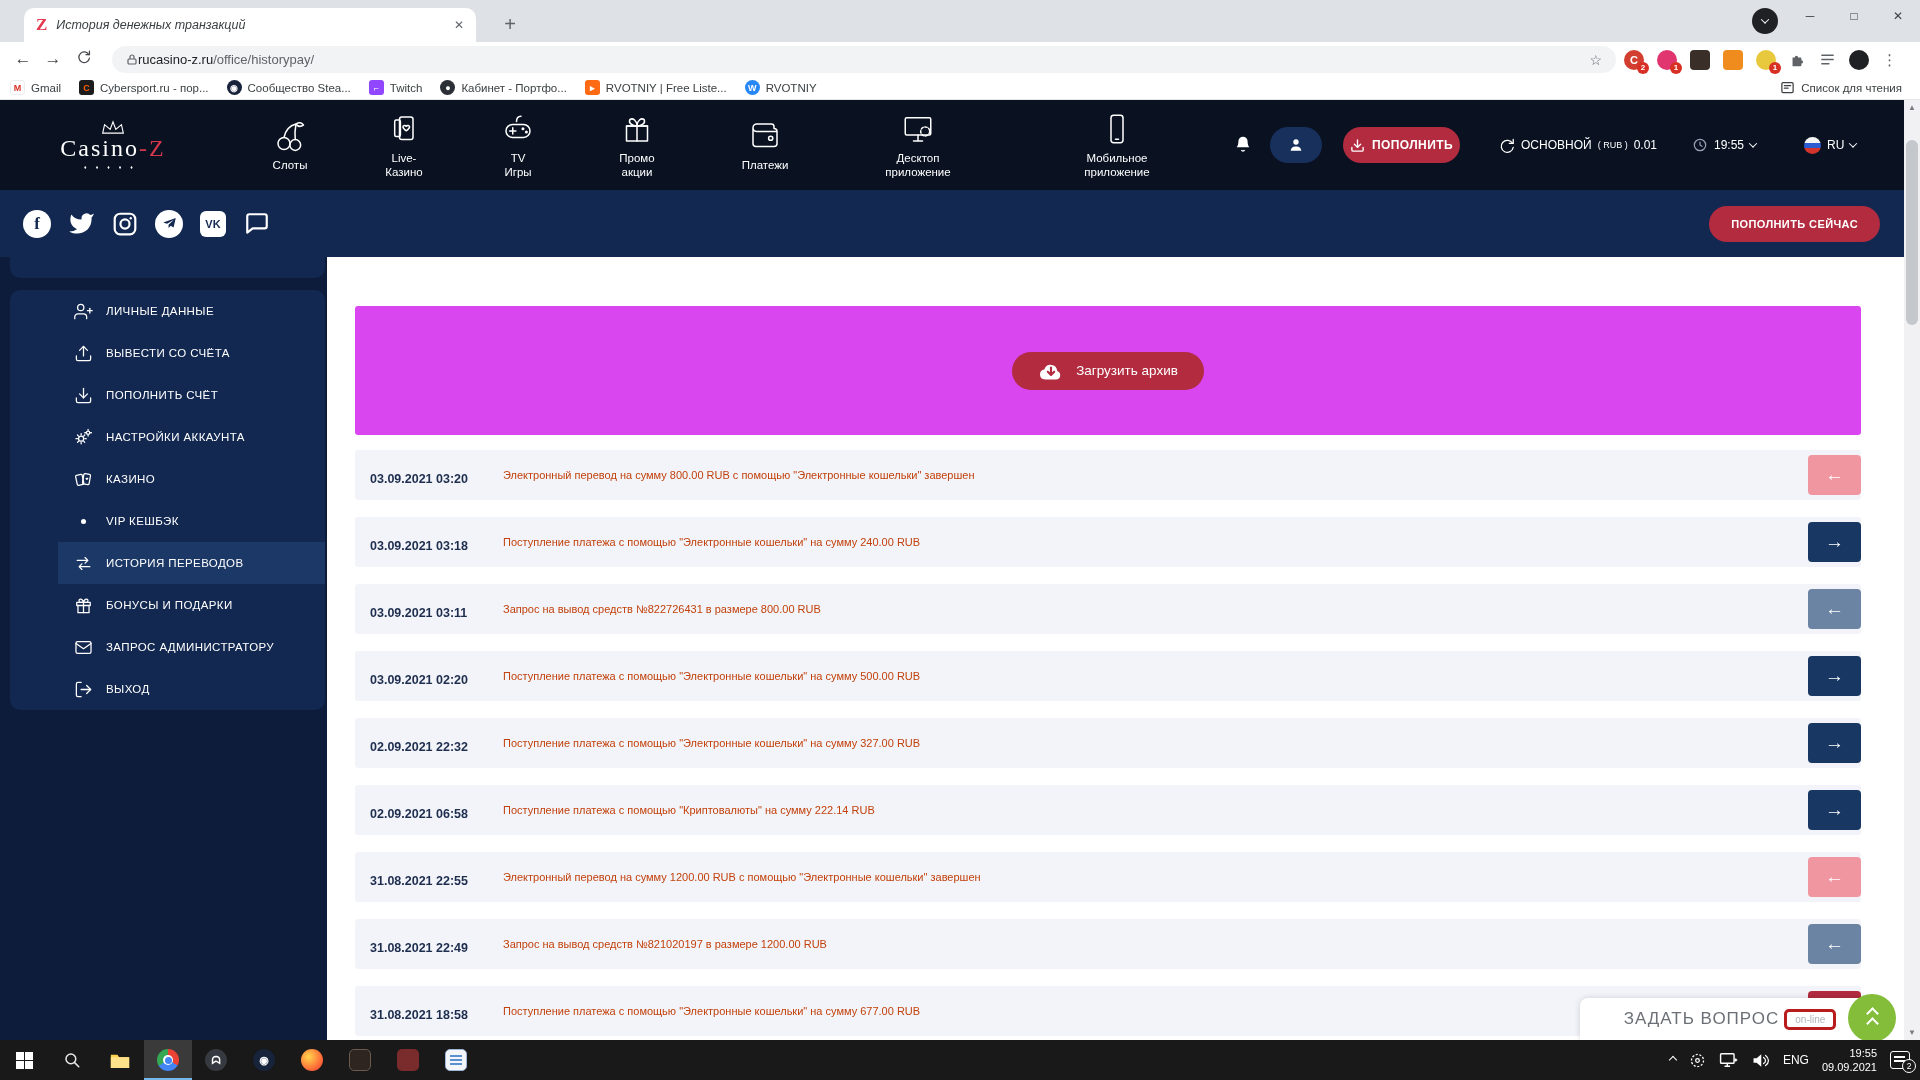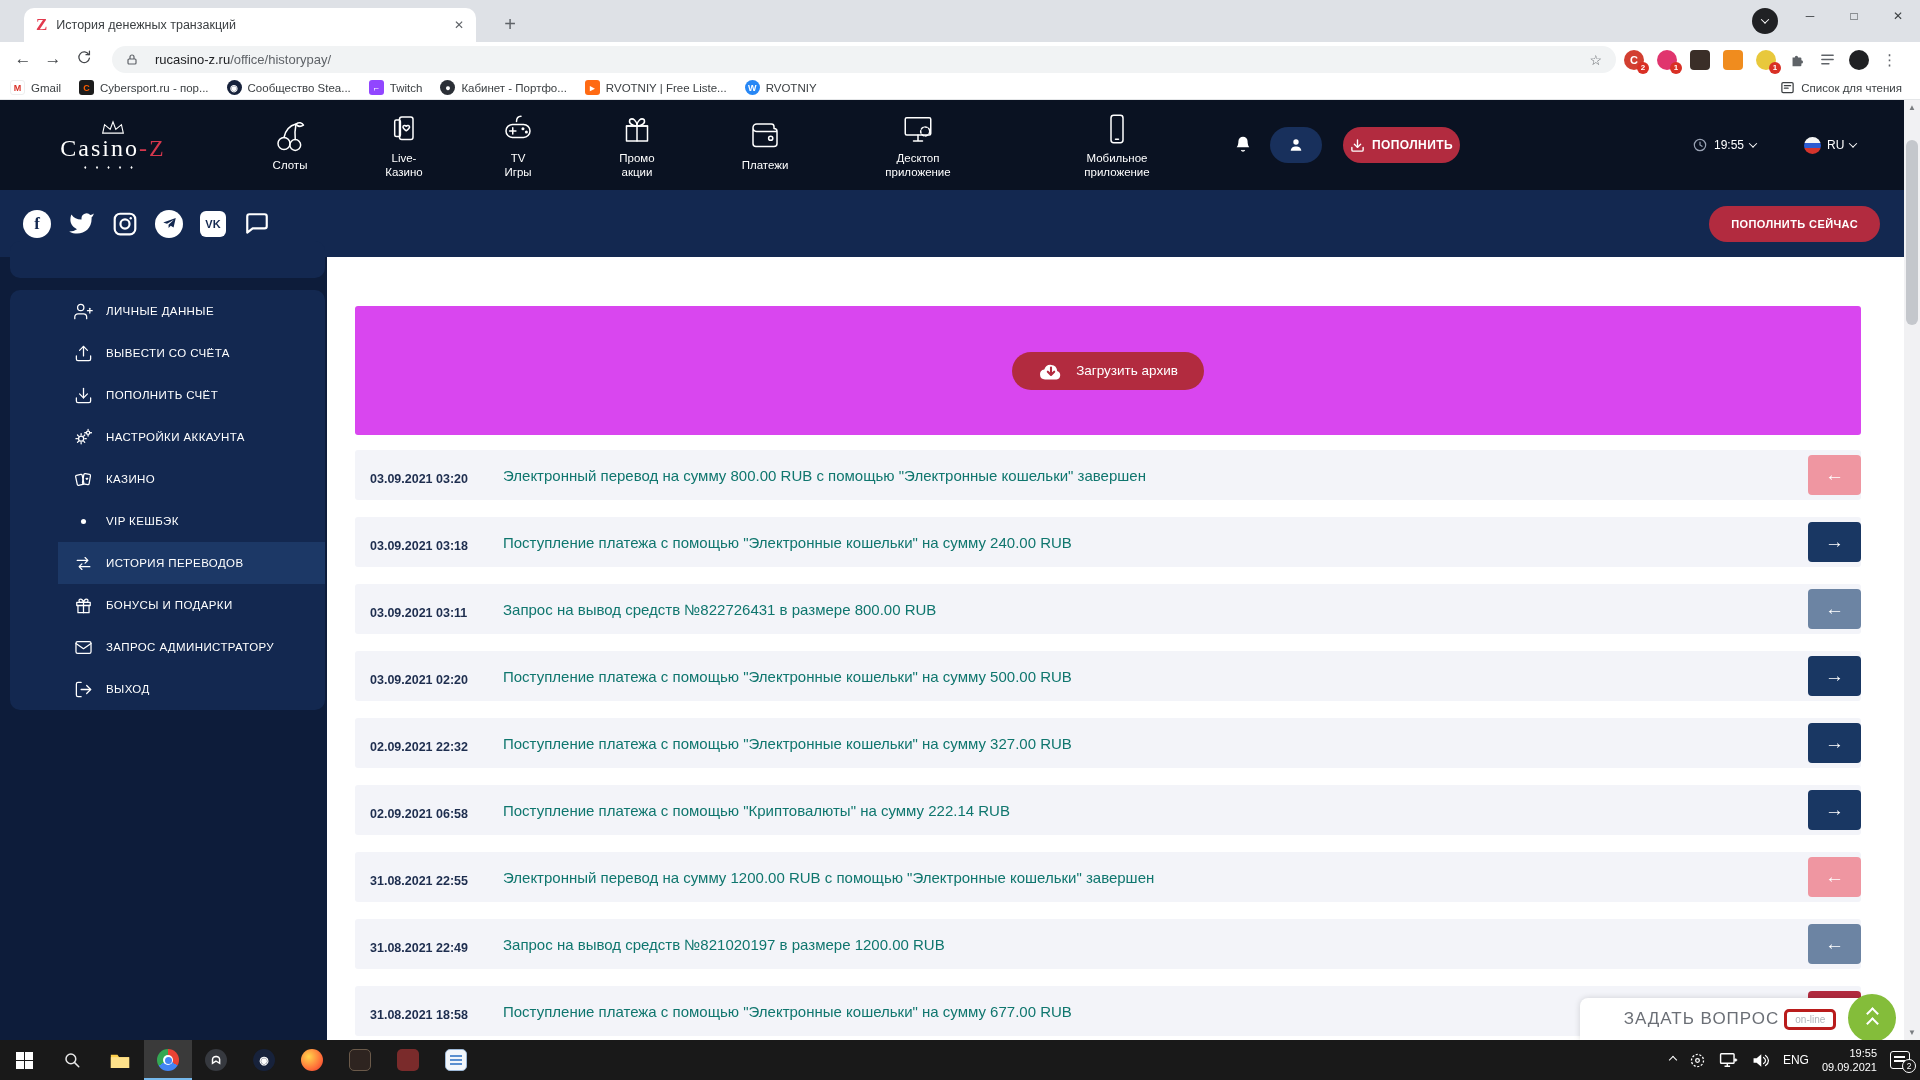--- a/index.html
+++ b/index.html
@@ -3,29 +3,29 @@
 <meta charset="utf-8">
 <style>
   * { margin:0; padding:0; box-sizing:border-box; }
   body { font-family:"Liberation Sans", sans-serif; background:#000; }
   #screen { position:relative; width:1920px; height:1080px; overflow:hidden; background:#fff; font-family:"Liberation Sans", sans-serif; }
 
   
   .titlebar { position:absolute; left:0; top:0; width:1920px; height:42px; background:#dee1e6; }
   .tab { position:absolute; left:24px; top:8px; width:452px; height:34px; background:#fff; border-radius:10px 10px 0 0; display:flex; align-items:center; padding:0 12px; gap:9px; }
   .favicon-z { font-family:"Liberation Serif", serif; font-weight:bold; color:#e23a4e; font-size:17px; }
-  .tab-title { flex:1; font-size:12.5px; color:#3c4043; white-space:nowrap; overflow:hidden; text-overflow:ellipsis; }
+  .tab-title { flex:1; font-size:12.5px; color:#3c4043; white-space:nowrap; overflow:hidden; text-overflow:ellipsis;font-style:italic; }
   .tab-close { color:#5f6368; font-size:12px; cursor:pointer; }
   .newtab { position:absolute; left:496px; top:10px; width:28px; height:28px; color:#5f6368; font-size:20px; display:flex; align-items:center; justify-content:center; }
   .media-btn { position:absolute; left:1752px; top:8px; width:26px; height:26px; border-radius:50%; background:#202124; display:flex; align-items:center; justify-content:center; }
   .winbtn { position:absolute; top:0; width:44px; height:32px; display:flex; align-items:center; justify-content:center; font-size:12px; color:#3c4043; }
   .chev { display:inline-block; width:6px; height:6px; border-right:1.6px solid currentColor; border-bottom:1.6px solid currentColor; transform:rotate(45deg) translate(-1px,-1px); }
   .toolbar { position:absolute; left:0; top:42px; width:1920px; height:34px; background:#fff; display:flex; align-items:center; }
   .navarrow { width:30px; text-align:center; font-size:17px; color:#44474b; }
-  .addressbar { position:absolute; left:112px; top:46px; width:1504px; height:27px; background:#f1f3f4; border-radius:14px; display:flex; align-items:center; padding:0 14px; gap:17px; }
+  .addressbar { position:absolute; left:112px; top:46px; width:1504px; height:27px; background:#f1f3f4; border-radius:14px; display:flex; align-items:center; padding:0 14px; gap:0; }
   .url { font-size:13px; color:#202124; }
   .url .path { color:#5f6368; }
   .addr-star { margin-left:auto; font-size:14px; color:#5f6368; }
   .extrow { position:absolute; left:1624px; top:46px; height:27px; display:flex; align-items:center; gap:13px; }
   .extic { position:relative; width:20px; height:20px; border-radius:50%; display:flex; align-items:center; justify-content:center; font-size:11px; font-weight:bold; color:#fff; }
   .badge { position:absolute; right:-5px; bottom:-4px; min-width:12px; height:12px; border-radius:6px; background:#d93025; color:#fff; font-size:8px; font-weight:bold; display:flex; align-items:center; justify-content:center; padding:0 2px; }
   .bookmarksbar { position:absolute; left:0; top:76px; width:1920px; height:24px; background:#fff; border-bottom:1px solid #e4e6e8; display:flex; align-items:center; padding:0 10px; gap:18px; font-size:11.5px; color:#3c4043; }
   .bm { display:flex; align-items:center; gap:6px; white-space:nowrap; }
   .bmic { width:15px; height:15px; border-radius:3px; display:flex; align-items:center; justify-content:center; font-size:9px; font-weight:bold; color:#fff; }
   .readlist { margin-left:auto; display:flex; align-items:center; gap:6px; padding-right:8px; }
@@ -61,21 +61,21 @@
   .sitem.active { background:#1c3866; }
   .sitem svg { stroke:#fff; fill:none; stroke-width:1.6; stroke-linecap:round; stroke-linejoin:round; flex:none; }
   .content { position:absolute; left:327px; top:0; width:1577px; height:783px; background:#fff; }
   .tabs { position:absolute; left:28px; top:4px; display:flex; align-items:center; }
   .tabpill { height:30px; padding:0 24px; border-radius:16px; background:#1c3866; color:#fff; font-size:11px; font-weight:bold; letter-spacing:.5px; display:flex; align-items:center; }
   .tabplain { margin-left:28px; color:#8b919c; font-size:11px; font-weight:bold; letter-spacing:.5px; }
   .panel-archive { position:absolute; left:28px; top:49px; width:1506px; height:129px; background:#d946ef; border-radius:3px; display:flex; align-items:center; justify-content:center; }
   .btn-archive { height:38px; padding:0 26px; border-radius:19px; background:#b22b3f; border:none; color:#fff; font-size:13.5px; display:flex; align-items:center; gap:12px; cursor:pointer; }
   .trow { position:absolute; left:28px; width:1506px; height:50px; background:#f3f4f9; border-radius:3px; display:flex; align-items:center; }
   .t-date { margin-left:15px; width:133px; font-size:12.5px; font-weight:bold; color:#1d2d4e; flex:none;margin-top:8px; }
-  .t-desc { font-size:15px; color:#0f766e;text-align:center; }
+  .t-desc { font-size:11px; color:#c2410c;text-align:center; }
   .t-btn { margin-left:auto; width:53px; height:40px; border:none; border-radius:4px; color:#fff; font-size:19px; display:flex; align-items:center; justify-content:center; cursor:pointer; }
   .t-btn.navy { background:#193763; }
   .t-btn.pink { background:#ef96a1; }
   .t-btn.slate { background:#6c84a3; }
   .t-btn.red { background:#b22b3f; }
 
   
   .scrollbar { position:absolute; left:1904px; top:100px; width:16px; height:940px; background:#f1f1f3; z-index:40; }
   .sb-arrow { position:absolute; left:0; width:16px; height:15px; color:#7a7d81; font-size:8px; display:flex; align-items:center; justify-content:center; }
   .sb-thumb { position:absolute; left:2px; top:40px; width:12px; height:185px; border-radius:6px; background:#c4c7cc; }
@@ -279,20 +279,29 @@
         </svg>
     </button>
     <button class="pillbtn redbtn" style="position:absolute;left:1343px;top:27px;width:117px">
       <svg width="15" height="15" viewBox="0 0 24 24" fill="none" stroke="#fff" stroke-width="2.2" stroke-linecap="round" stroke-linejoin="round">
           <path d="M21 15v4a2 2 0 0 1-2 2H5a2 2 0 0 1-2-2v-4"></path>
           <polyline points="7 10 12 15 17 10"></polyline>
           <line x1="12" y1="15" x2="12" y2="3"></line>
         </svg>
       <span>ПОПОЛНИТЬ</span>
     </button>
+    <div class="hsmall hright" style="left:1498px">
+      <svg width="17" height="17" viewBox="0 0 24 24" fill="none" stroke="#fff" stroke-width="1.8" stroke-linecap="round">
+          <path d="M20.5 9a8.5 8.5 0 1 0 1 5.5"></path>
+          <path d="M21.5 3.5v5.5h-5.5"></path>
+        </svg>
+      <span>ОСНОВНОЙ</span>
+      <span style="font-size:9px">( RUB )</span>
+      <span>0.01</span>
+    </div>
     <div class="hsmall hright" style="left:1692px">
       <svg width="16" height="16" viewBox="0 0 24 24" fill="none" stroke="#9aa3b5" stroke-width="1.8" stroke-linecap="round">
           <circle cx="12" cy="12" r="8.5"></circle>
           <path d="M12 7.5V12l3 2"></path>
         </svg>
       <span>19:55</span>
       <span class="chev"></span>
     </div>
     <div class="hsmall hright" style="left:1804px">
       <span class="flag"></span>

